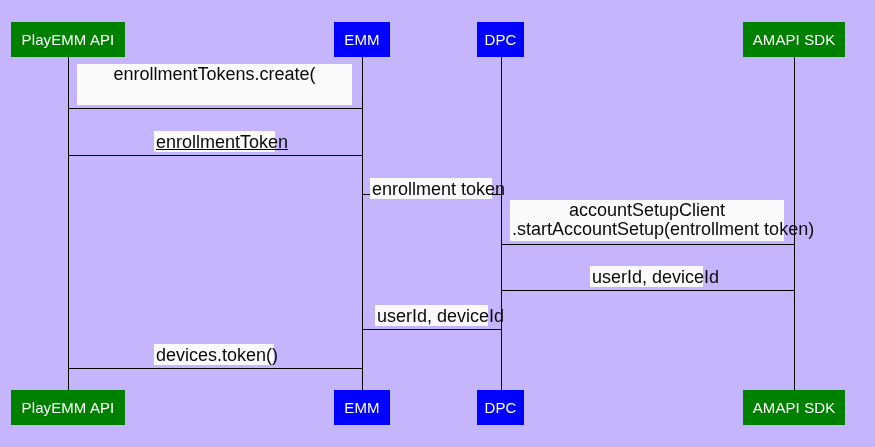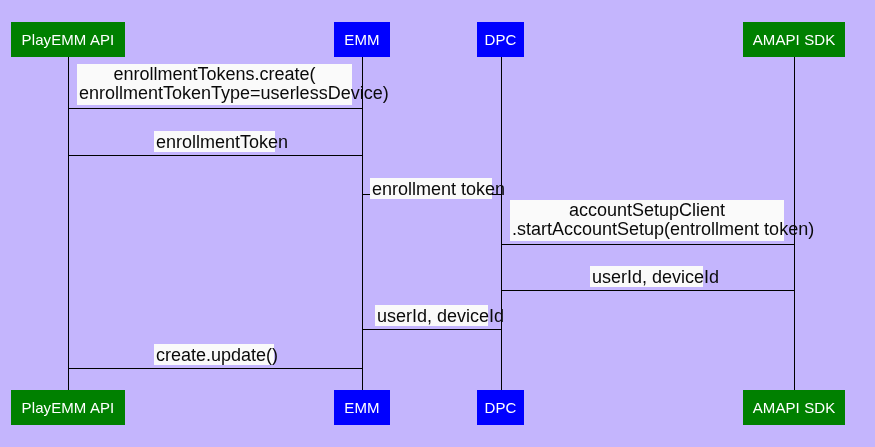--- a/index.html
+++ b/index.html
@@ -108,22 +108,22 @@
       </div>
       <div class="participant blue" style="left: 477px; top: 390px; width: 47px; background: rgb(0, 0, 255);">
         <span>DPC</span>
       </div>
       <div class="participant green" style="left: 743px; top: 390px; width: 102px; background: rgb(0, 128, 0);">
         <span>AMAPI SDK</span>
       </div>
     </div>
 
   <div id="messages">
-      <div class="message" style="left: 77px; top: 64px; width: 275px; height: 41px; text-align: center;"><div>enrollmentTokens.create(</div><div>enrollmentTokenType=userlessDevice)</div></div>
-      <div class="message single" style="left: 154px; top: 131px; width: 121px; height: 21px; text-align: left;"><div>enrollmentToken</div></div>
+      <div class="message" style="left: 77px; top: 64px; width: 275px; height: 41px; text-align: center;"><div>enrollmentTokens.create(</div></div>
+      <div class="message single" style="left: 154px; top: 131px; width: 121px; height: 21px; text-align: left; text-decoration: underline;"><div>enrollmentToken</div></div>
       <div class="message single" style="left: 370px; top: 170px; width: 122px; height: 21px; text-align: left; margin-top: 8px;"><div>enrollment token</div></div>
       <div class="message" style="left: 510px; top: 200px; width: 274px; height: 41px; text-align: center;"><div>accountSetupClient</div><div>.startAccountSetup(entrollment token)</div></div>
       <div class="message single" style="left: 590px; top: 266px; width: 113px; height: 21px; text-align: left;"><div>userId, deviceId</div></div>
       <div class="message single" style="left: 375px; top: 305px; width: 113px; height: 21px; text-align: left;"><div>userId, deviceId</div></div>
-      <div class="message single" style="left: 154px; top: 344px; width: 120px; height: 21px; text-align: left;"><div>create.update()</div></div>
+      <div class="message single" style="left: 154px; top: 344px; width: 120px; height: 21px; text-align: left;"><div>devices.token()</div></div>
     </div>
 
 </div>
 
 </body></html>

